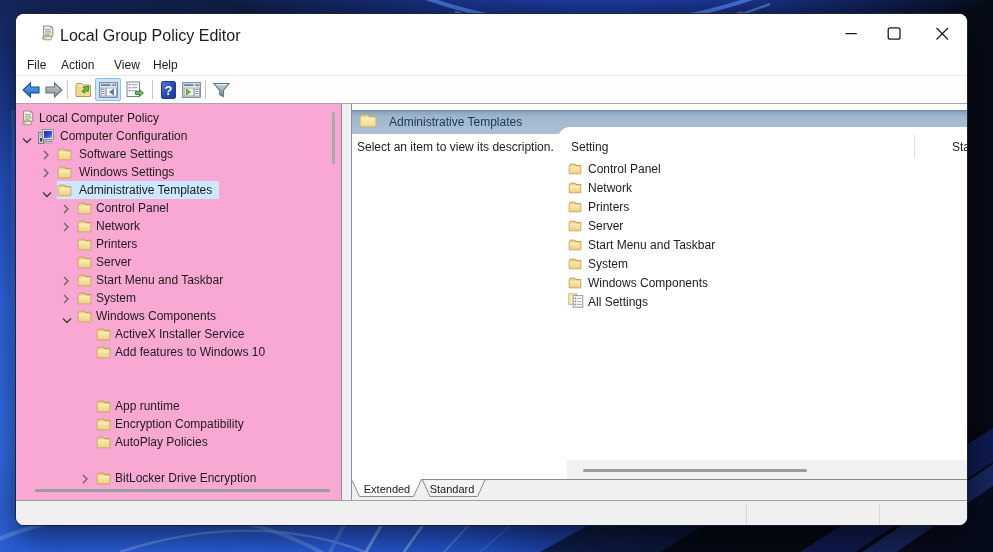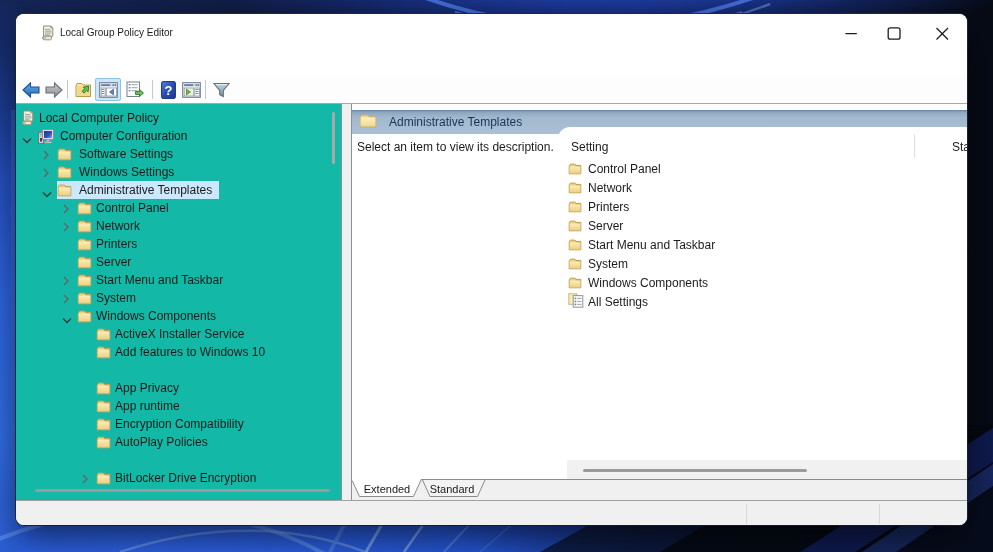--- a/index.html
+++ b/index.html
@@ -4,27 +4,27 @@
 <style>
   html,body{margin:0;padding:0;width:993px;height:552px;overflow:hidden;
     font-family:"Liberation Sans",sans-serif;-webkit-font-smoothing:antialiased;}
   #stage{position:relative;width:993px;height:552px;background:#0a1124;overflow:hidden;}
   #wall{position:absolute;left:0;top:0;width:993px;height:552px;}
   .win{position:absolute;left:16px;top:14px;width:951px;height:511px;
     background:#fff;border-radius:8px;overflow:hidden;
     box-shadow:0 12px 36px rgba(0,0,0,.6),0 0 0 1px rgba(40,48,66,.9);}
   .abs{position:absolute;}
   .titlebar{position:absolute;left:0;top:0;width:100%;height:38px;background:#fff;}
-  .title-txt{position:absolute;left:44px;top:13px;font-size:10px;color:#1b1b1b;white-space:nowrap;}
+  .title-txt{position:absolute;left:44px;top:13px;font-size:16px;color:#1b1b1b;white-space:nowrap;}
   .menubar{position:absolute;left:0;top:38px;width:100%;height:24px;background:#fff;border-bottom:1px solid #e9eaeb;box-sizing:border-box;}
   .menubar span{position:absolute;top:6px;font-size:12px;color:#1b1b1b;}
   .toolbar{position:absolute;left:0;top:62px;width:100%;height:28px;background:#fdfdfd;border-bottom:1px solid #a8a8a8;box-sizing:border-box;}
   .tsep{position:absolute;top:4px;width:1px;height:19px;background:#c9c9c9;}
   .content{position:absolute;left:0;top:90px;width:951px;height:396px;background:#fff;}
-  .treepane{position:absolute;left:0;top:0;width:326px;height:396px;background:#14b8a6;border-right:1px solid #8a8f98;box-sizing:border-box;overflow:hidden;}
+  .treepane{position:absolute;left:0;top:0;width:326px;height:396px;background:#f9a8d4;border-right:1px solid #8a8f98;box-sizing:border-box;overflow:hidden;}
   .splitter{position:absolute;left:326px;top:0;width:9px;height:396px;background:#f0f0f0;}
   .rpane{position:absolute;left:335px;top:0;width:616px;height:396px;background:#fff;border-left:1px solid #8a8f98;box-sizing:border-box;overflow:hidden;}
   .trow{position:absolute;left:0;width:326px;height:18px;font-size:12px;color:#1b1b1b;white-space:nowrap;}
   .trow .lbl{position:absolute;top:2px;}
   .tico{position:absolute;top:2px;}
   .chev{position:absolute;top:4px;}
   .statusbar{position:absolute;left:0;top:486px;width:100%;height:25px;background:#f0f0f0;border-top:1px solid #9fa0a2;box-sizing:border-box;}
   .sdiv{position:absolute;top:3px;width:1px;height:20px;background:#d8d8d8;}
   .rblue{position:absolute;left:0;top:6px;width:616px;height:24px;
      background:linear-gradient(180deg,#64809e 0,#8ba5c0 8%,#a2b8cd 30%,#abc0d4 100%);}
@@ -104,20 +104,26 @@
             <path d="M4 11.2 H10.6 C11.8 11.2 11.8 14.8 10.6 14.8 H4.6 C2.8 14.8 2.2 13.4 2.6 12.4 C2.9 11.6 3.4 11.2 4 11.2 Z" fill="#f0e9cd" stroke="#8d8d77" stroke-width="0.9"></path>
             <ellipse cx="4.1" cy="13" rx="1.1" ry="1.3" fill="#fbf7e8" stroke="#8d8d77" stroke-width="0.7"></ellipse>
           </svg></span>
 <svg width="130" height="38" viewBox="0 0 130 38" style="position:absolute;right:3px;top:0">
   <line x1="11.5" y1="19.7" x2="22.8" y2="19.7" stroke="#1c1c1c" stroke-width="1.3"></line>
   <rect x="54.2" y="13.8" width="11.8" height="11.4" rx="2" fill="none" stroke="#1c1c1c" stroke-width="1.3"></rect>
   <line x1="102.5" y1="14" x2="114" y2="25.5" stroke="#1c1c1c" stroke-width="1.3"></line>
   <line x1="114" y1="14" x2="102.5" y2="25.5" stroke="#1c1c1c" stroke-width="1.3"></line>
 </svg>
       </div>
+    <div class="menubar">
+      <span style="left:11px">File</span>
+      <span style="left:45px">Action</span>
+      <span style="left:98px">View</span>
+      <span style="left:137px">Help</span>
+    </div>
     <div class="toolbar">
         <span class="abs" style="left:6px;top:6px"><svg width="18" height="16" viewBox="0 0 18 16" style="">
             <defs>
               <linearGradient id="ba6db2ee" x1="0" y1="0" x2="0" y2="1">
                 <stop offset="0" stop-color="#6db2ee"></stop>
                 <stop offset="1" stop-color="#1d64b4"></stop>
               </linearGradient>
             </defs>
             <path d="M8.5 1 L1 8 L8.5 15 L8.5 11 L17 11 L17 5 L8.5 5 Z" fill="url(#ba6db2ee)" stroke="#1b4f94" stroke-width="1.1"></path>
           </svg></span>
@@ -434,35 +440,20 @@
                 <path d="M1.7 3.6 L13.3 3.6 L13.3 11.3 L1.7 11.3 Z" fill="url(#gradf0)"></path>
                 <defs>
                   <linearGradient id="gradf0" x1="0" y1="0" x2="0" y2="1">
                     <stop offset="0" stop-color="#fbedb9"></stop>
                     <stop offset="1" stop-color="#eed083"></stop>
                   </linearGradient>
                 </defs>
                 <path d="M7.5 1.1 L9.3 2.8 L13.8 2.8" fill="none" stroke="#c2a258" stroke-width="0.8"></path>
               </svg></span>
             <span class="lbl" style="left:99px">Add features to Windows 10</span>
-          </div>
-<div class="trow" style="top:275px">
-            <span class="tico" style="left:80px;top:3px"><svg width="15" height="13" viewBox="0 0 15 13" style="">
-                <defs></defs>
-                <path d="M1.2 3.2 L1.2 11.8 L13.8 11.8 L13.8 2.4 L8.25 2.4 L7.05 1.1 L2.4 1.1 L1.2 3.2 Z" fill="#eed083" stroke="#c2a258" stroke-width="1"></path>
-                <path d="M1.7 3.6 L13.3 3.6 L13.3 11.3 L1.7 11.3 Z" fill="url(#gradf0)"></path>
-                <defs>
-                  <linearGradient id="gradf0" x1="0" y1="0" x2="0" y2="1">
-                    <stop offset="0" stop-color="#fbedb9"></stop>
-                    <stop offset="1" stop-color="#eed083"></stop>
-                  </linearGradient>
-                </defs>
-                <path d="M7.5 1.1 L9.3 2.8 L13.8 2.8" fill="none" stroke="#c2a258" stroke-width="0.8"></path>
-              </svg></span>
-            <span class="lbl" style="left:99px">App Privacy</span>
           </div>
 <div class="trow" style="top:293px">
             <span class="tico" style="left:80px;top:3px"><svg width="15" height="13" viewBox="0 0 15 13" style="">
                 <defs></defs>
                 <path d="M1.2 3.2 L1.2 11.8 L13.8 11.8 L13.8 2.4 L8.25 2.4 L7.05 1.1 L2.4 1.1 L1.2 3.2 Z" fill="#eed083" stroke="#c2a258" stroke-width="1"></path>
                 <path d="M1.7 3.6 L13.3 3.6 L13.3 11.3 L1.7 11.3 Z" fill="url(#gradf0)"></path>
                 <defs>
                   <linearGradient id="gradf0" x1="0" y1="0" x2="0" y2="1">
                     <stop offset="0" stop-color="#fbedb9"></stop>
                     <stop offset="1" stop-color="#eed083"></stop>

